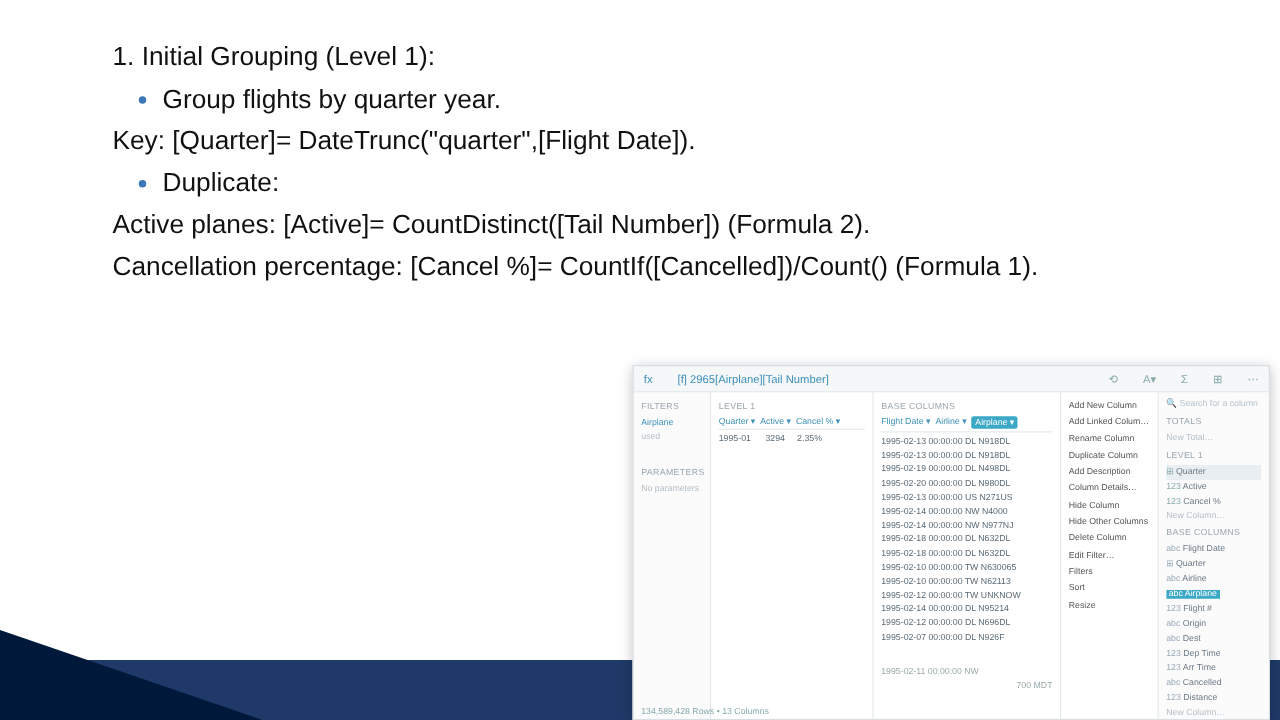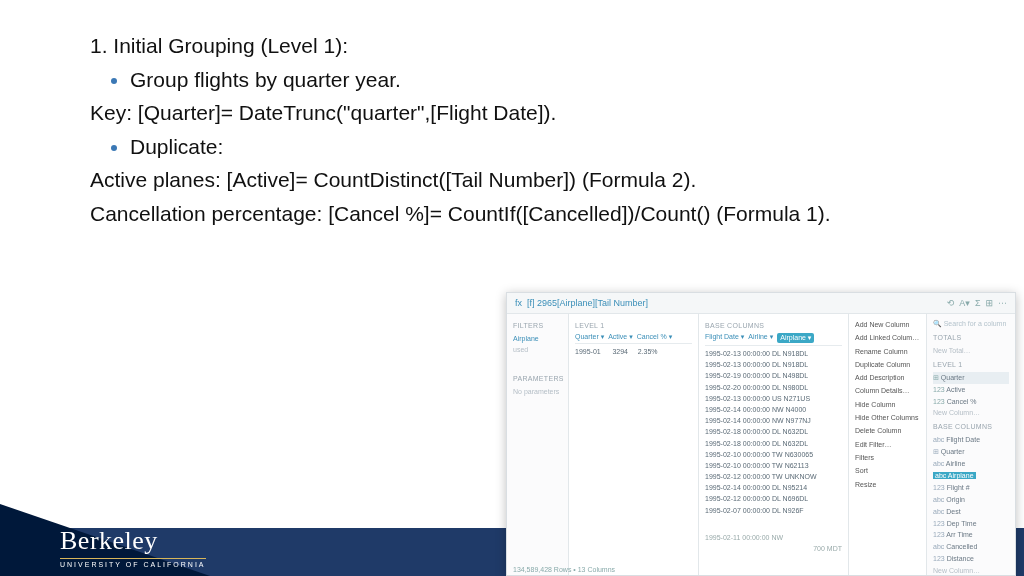--- a/index.html
+++ b/index.html
@@ -9,21 +9,21 @@
   ul.b{list-style:disc;margin:0 0 2px 0;padding-left:40px}
   ul.b li::marker{color:#3b78b5}
   .footer-bar{position:absolute;left:0;bottom:0;width:100%;height:72px}
   .tri{position:absolute;left:0;bottom:0;width:0;height:0;border-bottom:72px solid #00183a;border-right:210px solid transparent}
   .bar{position:absolute;left:0;bottom:0;width:100%;height:48px;background:#1f3a68}
   .logo{position:absolute;left:60px;bottom:8px;color:#fff}
   .logo .w{font-family:'Times New Roman',serif;font-size:26px;letter-spacing:.5px}
   .logo .s{font-size:7px;letter-spacing:2px;border-top:1px solid #d7b65a;margin-top:2px;padding-top:2px}
   
   .shot{position:absolute;right:8px;bottom:0;width:508px;height:282px;background:#f5f7f8;border:1px solid #d9dee2;box-shadow:0 2px 10px rgba(0,0,0,.25);font-size:7px;color:#5a6a76;overflow:hidden}
-  .tb{height:20px;border-bottom:1px solid #e2e7ea;display:flex;align-items:center;gap:5px;padding:0 8px;font-size:9px;color:#8aa}
+  .tb{height:20px;border-bottom:1px solid #e2e7ea;display:flex;align-items:center;gap:20px;padding:0 8px;font-size:9px;color:#8aa}
   .tb span{display:inline-block}
   .shot-body{display:flex;height:calc(100% - 20px)}
   .pane{border-right:1px solid #e2e7ea;padding:4px 6px;box-sizing:border-box;background:#fff}
   .pane.left{width:62px;background:#fbfbfc}
   .pane.mid1{width:130px}
   .pane.mid2{width:150px}
   .pane.menu{width:78px;background:#fff}
   .pane.right{width:88px;background:#fbfbfc;border-right:none}
   .h{font-size:7px;color:#9aa6af;text-transform:uppercase;letter-spacing:.3px;margin:4px 0}
   .row{white-space:nowrap;overflow:hidden;text-overflow:ellipsis;line-height:1.6;font-size:7px}
@@ -50,24 +50,20 @@
   <ul class="b">
         <li>Duplicate:</li>
       </ul>
   <p>Active planes: [Active]= CountDistinct([Tail Number]) (Formula 2).</p>
   <p>Cancellation percentage: [Cancel %]= CountIf([Cancelled])/Count() (Formula 1).</p>
 </div>
 
 <div class="footer-bar">
   <div class="bar"></div>
   <div class="tri"></div>
-  <div class="logo">
-    <div class="w">Berkeley</div>
-    <div class="s">UNIVERSITY OF CALIFORNIA</div>
-  </div>
 </div>
 
 <div class="shot">
   <div class="tb">
     <span class="pill">fx</span>
     <span style="flex:1;color:#3b8fb8">[f] 2965[Airplane][Tail Number]</span>
     <span>⟲</span>
     <span>A▾</span>
     <span>Σ</span>
     <span>⊞</span>

